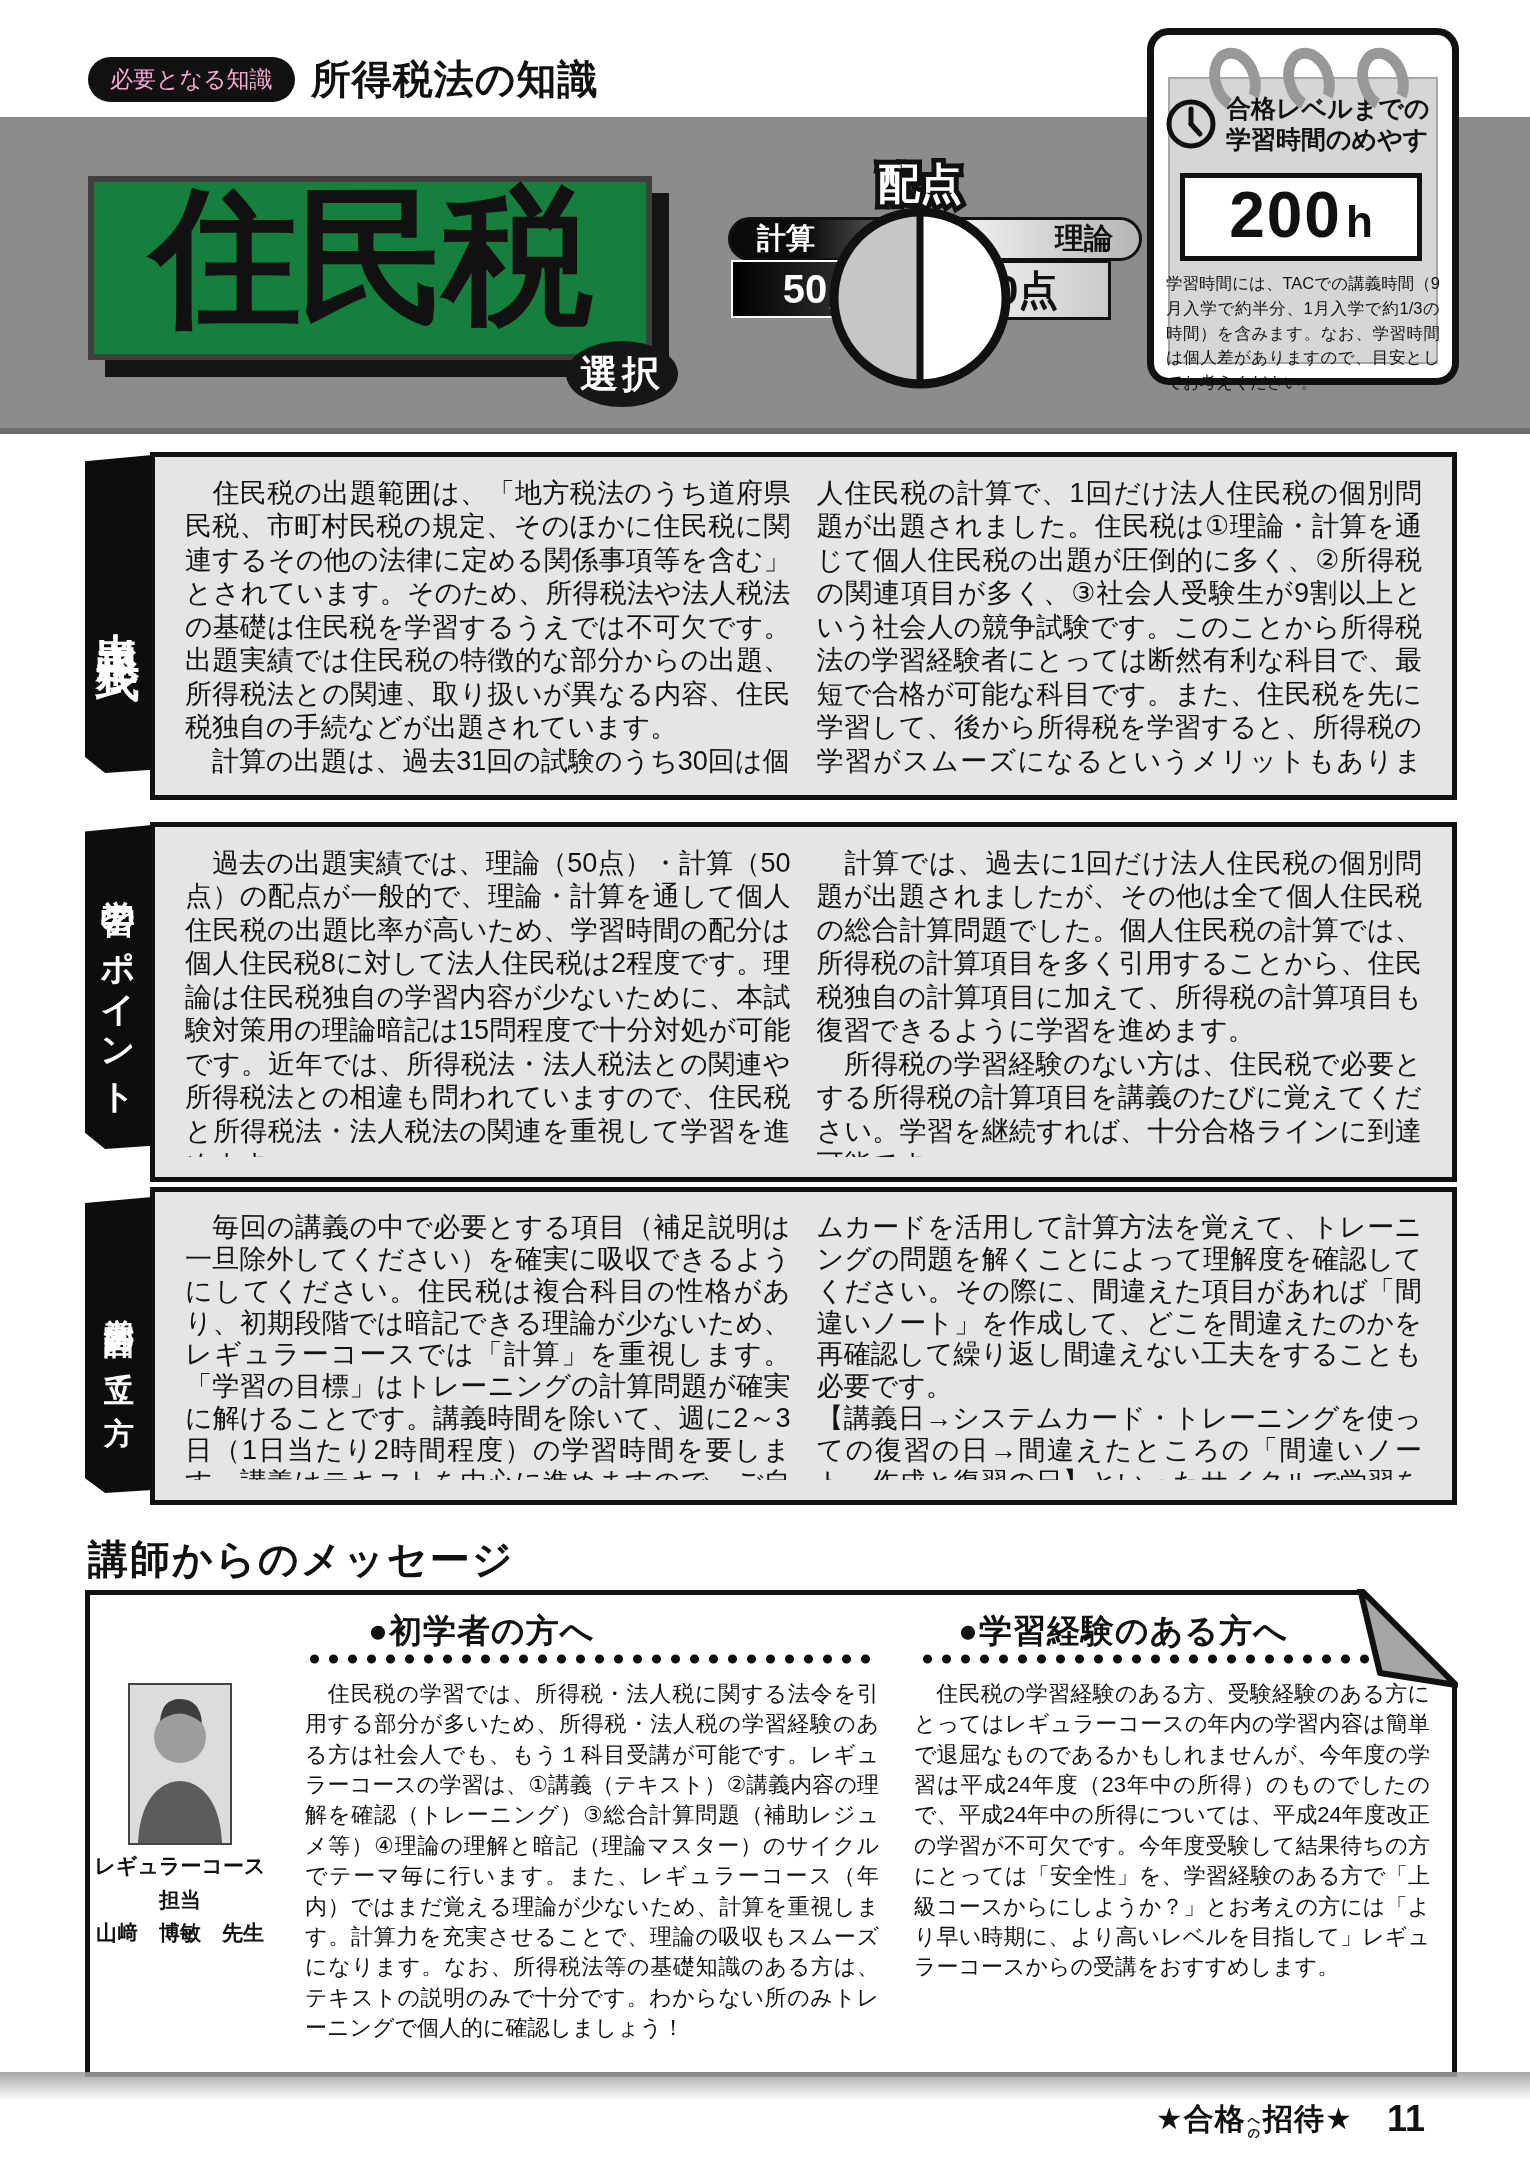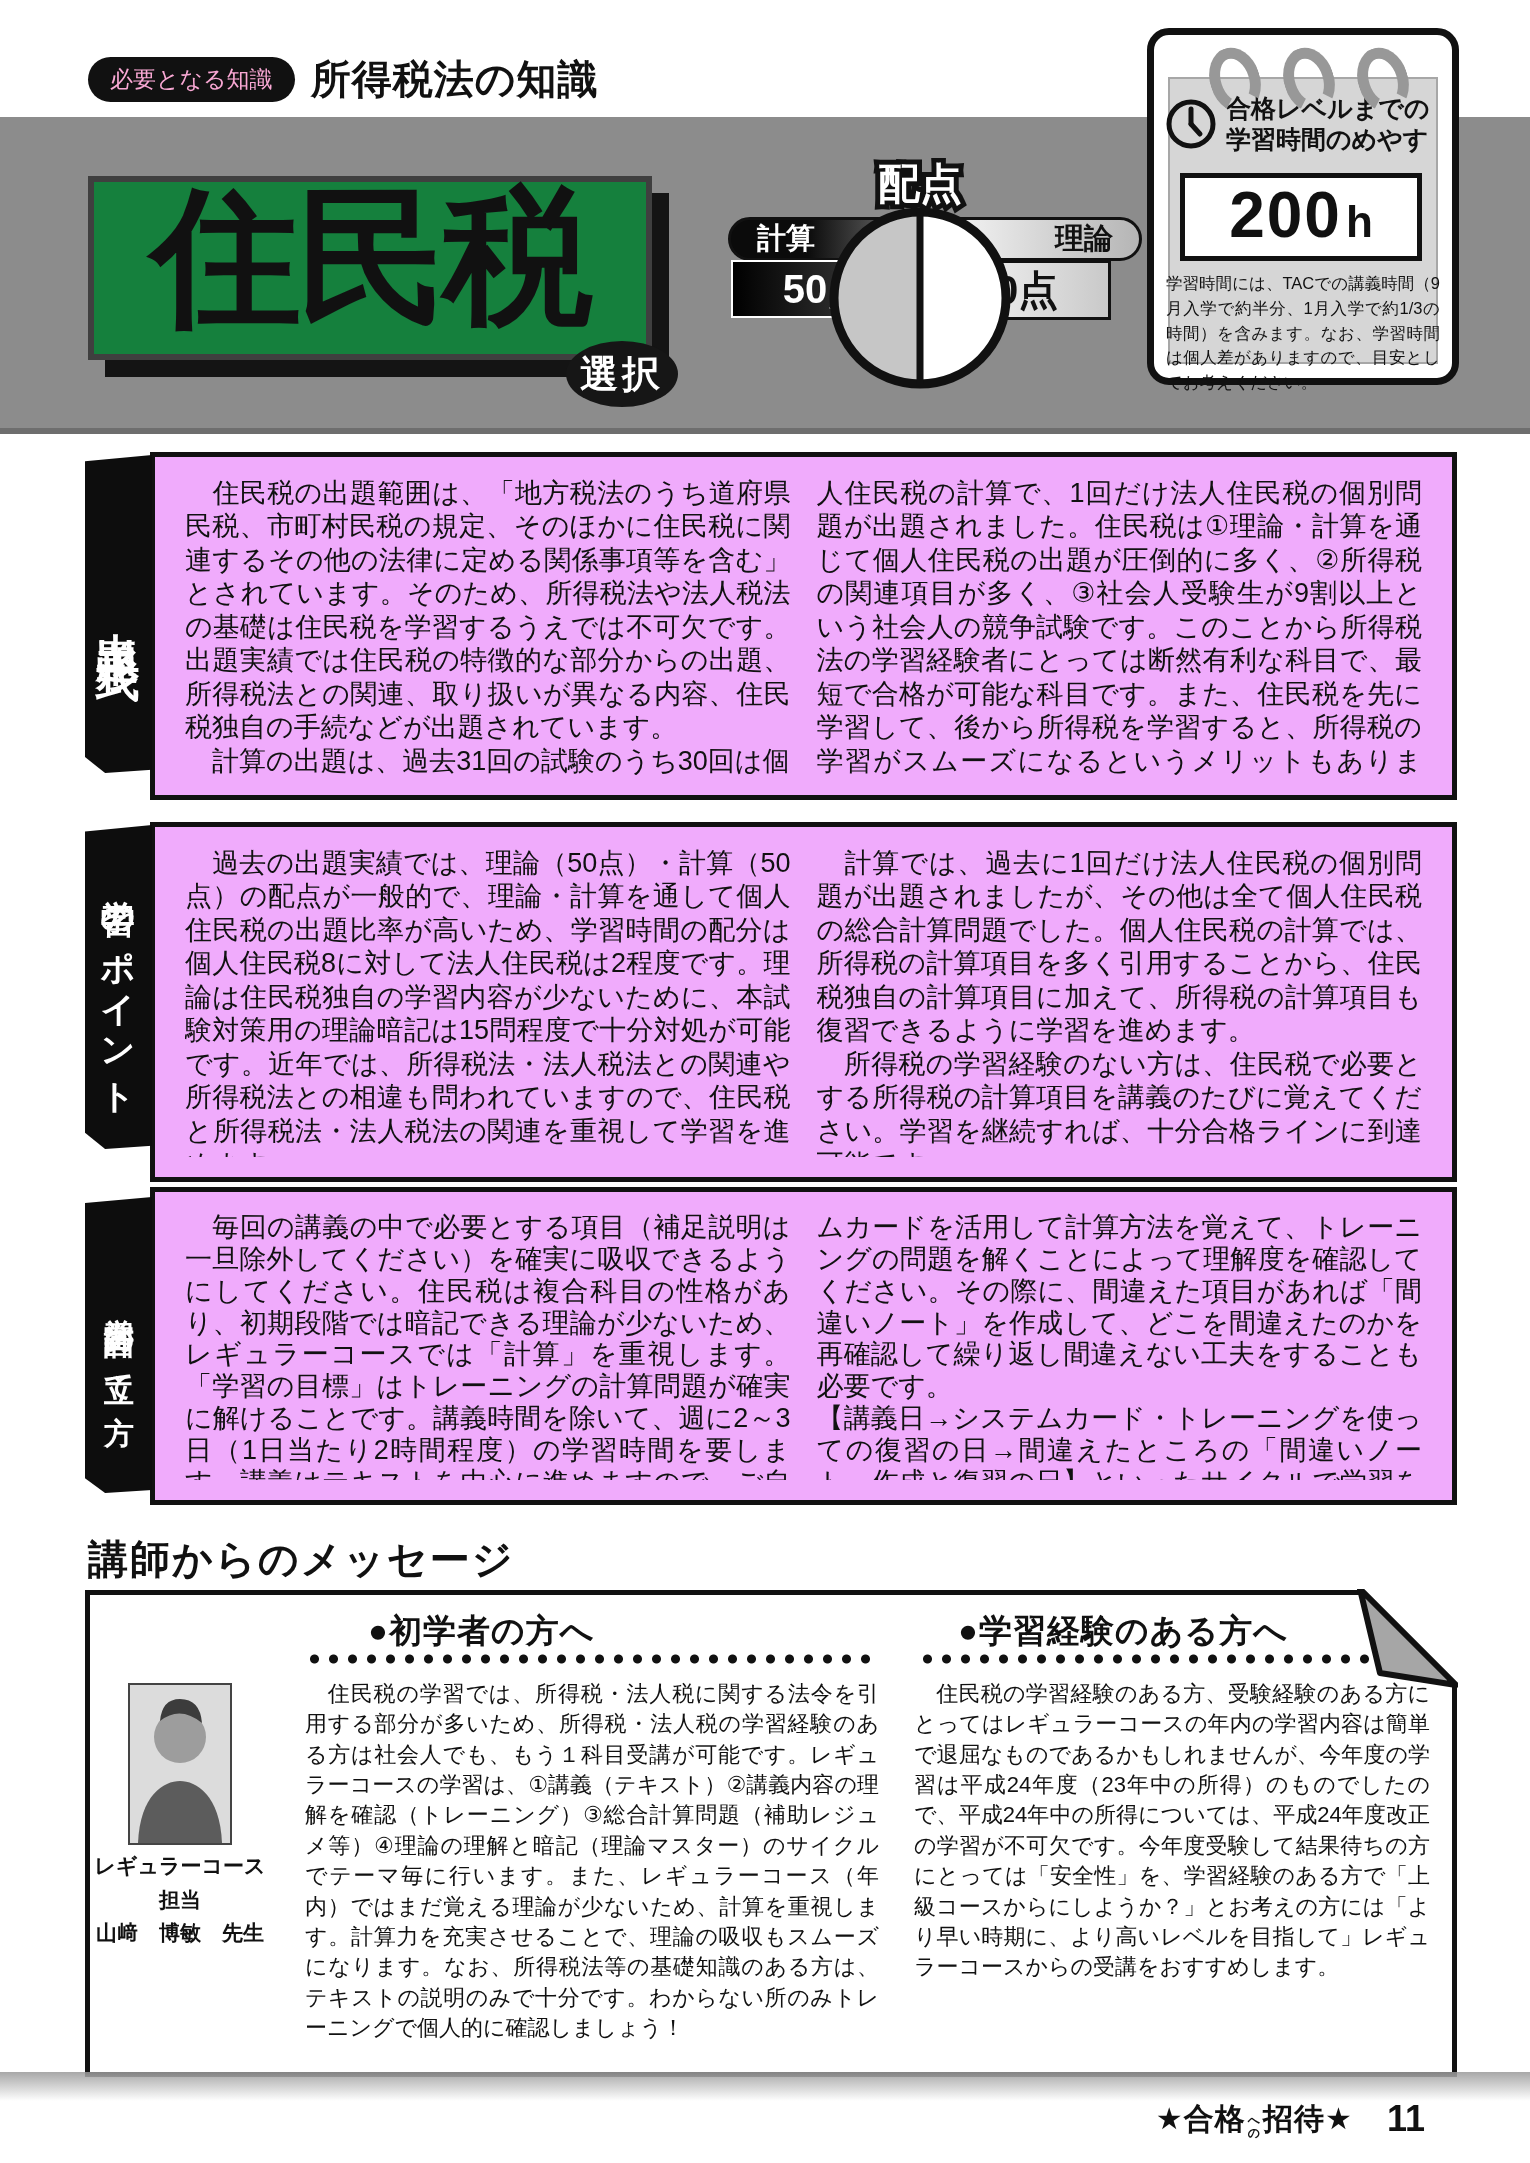--- a/index.html
+++ b/index.html
@@ -47,21 +47,21 @@
   .cal-note{position:absolute;left:12px;right:12px;top:236px;font-size:16.5px;line-height:1.5;
             text-align:justify;}
   
   .tab{position:absolute;left:85px;width:67px;background:#0d0d0d;color:#fff;display:flex;
        align-items:center;justify-content:center;z-index:2;
        clip-path:polygon(0 2%,100% 0,100% 99%,30% 100%,0 95%);}
   .tab span{writing-mode:vertical-rl;text-orientation:upright;font-weight:900;letter-spacing:8px;}
   .tab1{top:455px;height:318px;}.tab1 span{font-size:44px;}
   .tab2{top:825px;height:324px;}.tab2 span{font-size:34px;letter-spacing:5px;}
   .tab3{top:1197px;height:296px;}.tab3 span{font-size:30px;letter-spacing:4px;}
-  .sec-box{position:absolute;left:150px;width:1307px;background:#f0abfc;border:5px solid #111;
+  .sec-box{position:absolute;left:150px;width:1307px;background:#e5e5e5;border:5px solid #111;
            box-sizing:border-box;display:flex;gap:26px;padding:20px 30px;z-index:1;}
   .sec1{top:452px;height:348px;}
   .sec2{top:822px;height:360px;}
   .sec3{top:1187px;height:318px;}
   .sec-col{flex:1;font-size:27px;line-height:1.24;text-align:justify;overflow:hidden;}
   .sec3 .sec-col{line-height:1.18;}
   .sec-col p{margin:0;}
   
   .msg-heading{position:absolute;left:88px;top:1532px;font-size:40px;font-weight:900;letter-spacing:2px;}
   .msg-box{position:absolute;left:85px;top:1590px;width:1372px;height:487px;border:5px solid #111;

